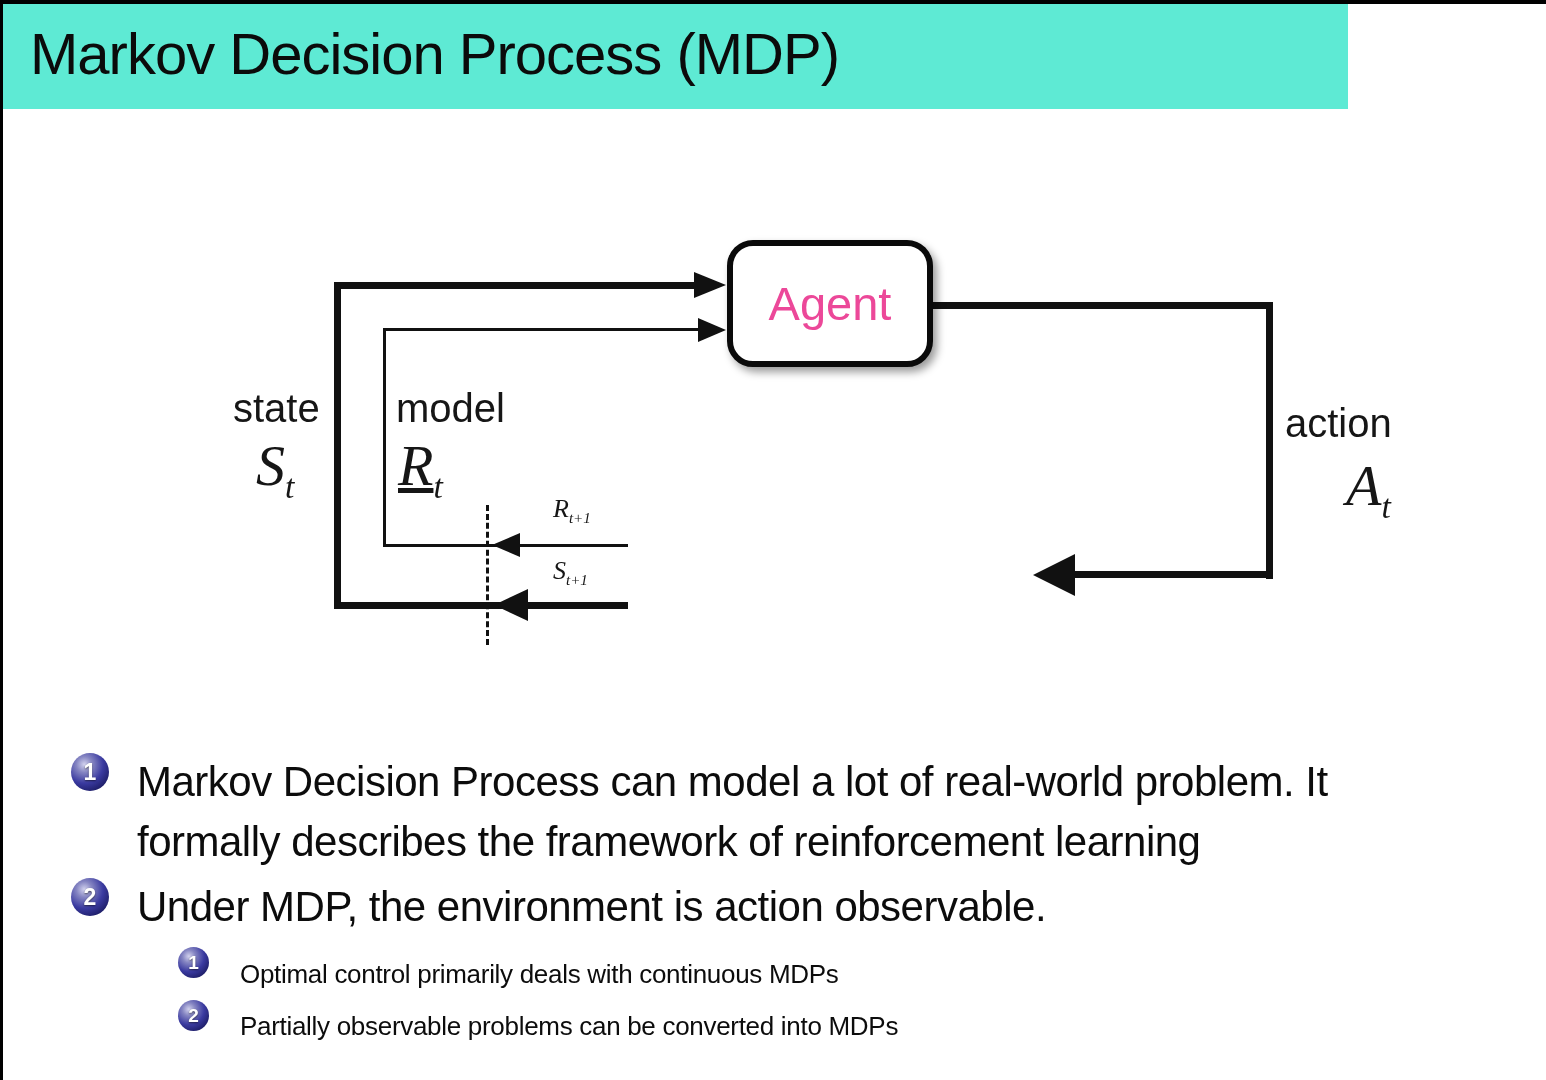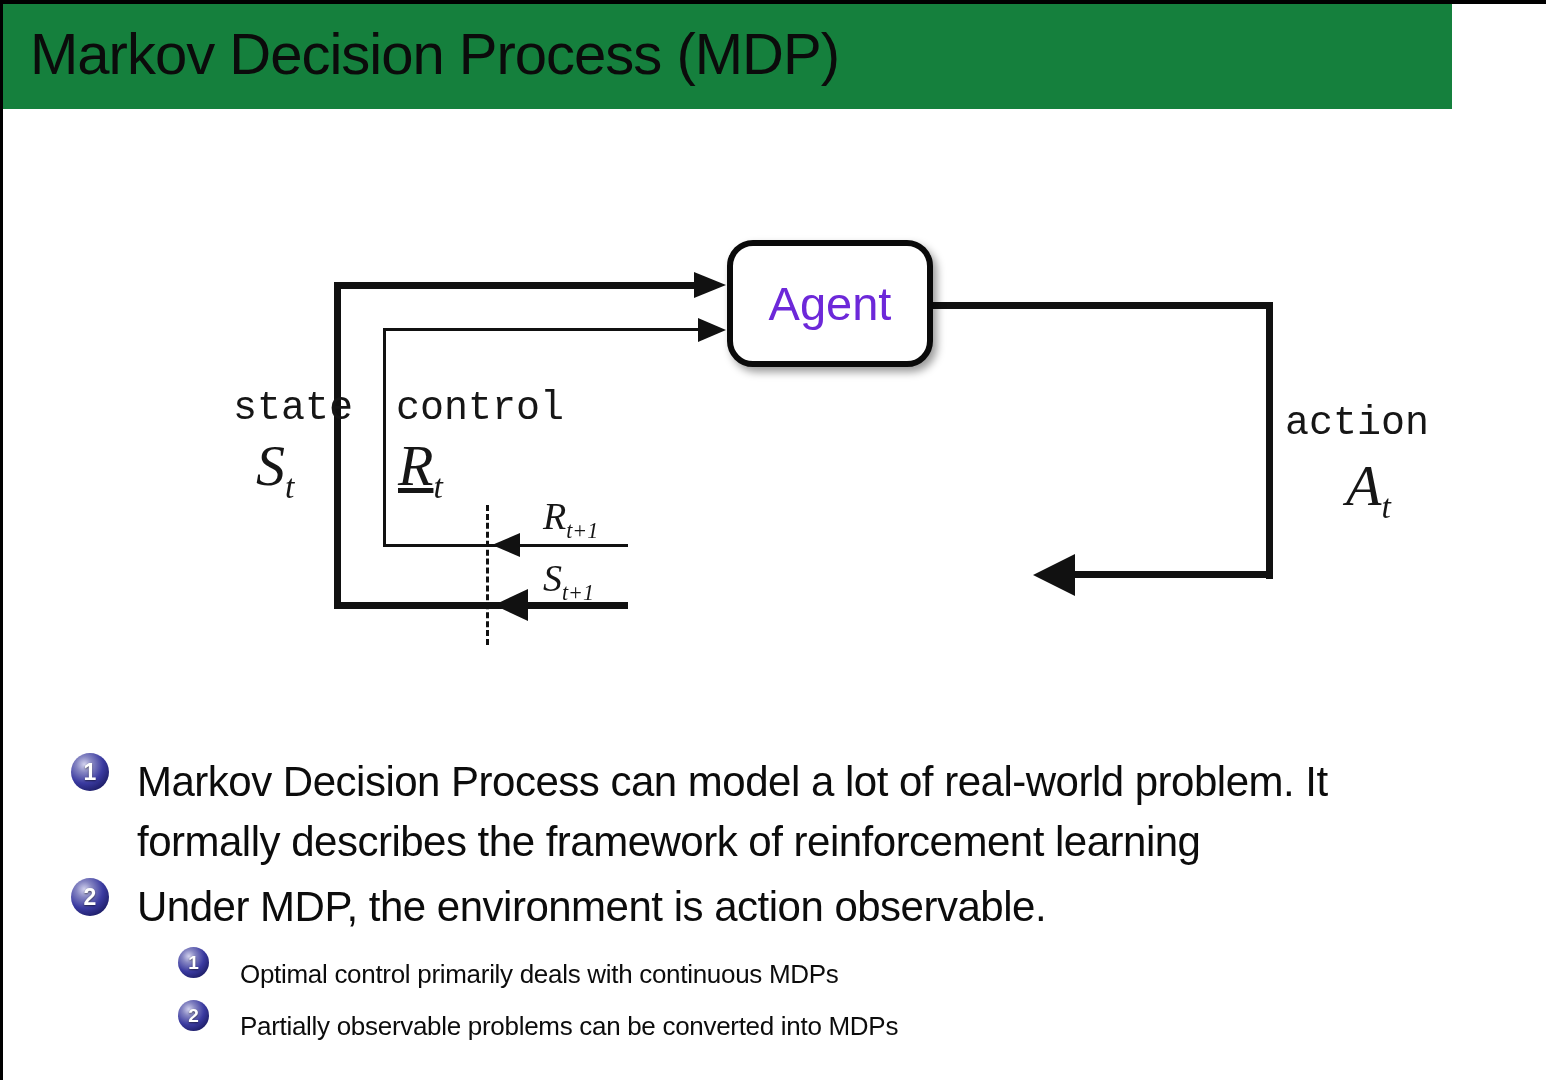--- a/index.html
+++ b/index.html
@@ -5,44 +5,44 @@
   html,body{margin:0;padding:0;}
   body{
     width:1546px;height:1080px;position:relative;overflow:hidden;
     background:#ffffff;font-family:"Liberation Sans", sans-serif;color:#0c0c0c;
   }
   
   .frame-top{position:absolute;left:0;top:0;width:1546px;height:4px;background:#000;z-index:40;}
   .frame-left{position:absolute;left:0;top:0;width:3px;height:1080px;background:#000;z-index:40;}
 
   
-  .header{position:absolute;left:0;top:0;width:1452px;height:109px;background:#15803d;}
+  .header{position:absolute;left:0;top:0;width:1348px;height:109px;background:#5eead4;}
   .title{position:absolute;left:30px;top:20px;font-size:58px;letter-spacing:-1px;color:#0b0b0b;white-space:nowrap;}
 
   
   .figure{position:absolute;left:0;top:0;width:1546px;height:720px;filter:blur(0.4px);}
   .ln{position:absolute;background:#111;}
   .node{
     position:absolute;box-sizing:border-box;background:#fff;border:6px solid #0a0a0a;
     border-radius:26px;box-shadow:4px 5px 8px rgba(0,0,0,0.40);
-    display:flex;align-items:center;justify-content:center;color:#6d28d9;z-index:5;
+    display:flex;align-items:center;justify-content:center;color:#ec4899;z-index:5;
   }
   #agent-box{left:727px;top:240px;width:206px;height:127px;font-size:47px;}
   #env-box{left:625px;top:505px;width:408px;height:138px;font-size:46px;border-radius:30px;}
   .dash{position:absolute;left:486px;top:505px;width:0;height:140px;border-left:3px dashed #111;}
   .arr{position:absolute;width:0;height:0;}
   .arr.r-big{border-top:13px solid transparent;border-bottom:13px solid transparent;border-left:32px solid #111;}
   .arr.r-thin{border-top:12px solid transparent;border-bottom:12px solid transparent;border-left:28px solid #111;}
   .arr.l-thin{border-top:12px solid transparent;border-bottom:12px solid transparent;border-right:28px solid #111;}
   .arr.l-big{border-top:16px solid transparent;border-bottom:16px solid transparent;border-right:34px solid #111;}
   .arr.l-xl{border-top:21px solid transparent;border-bottom:21px solid transparent;border-right:42px solid #111;}
-  .dlabel{position:absolute;font-size:40px;color:#161616;white-space:nowrap;font-family:Liberation Mono, monospace;}
+  .dlabel{position:absolute;font-size:40px;color:#161616;white-space:nowrap;}
   .sym{position:absolute;font-family:"Liberation Serif", serif;font-style:italic;font-size:58px;color:#161616;white-space:nowrap;}
   .sym sub{font-size:0.58em;line-height:0;}
-  .sym.small{font-size:38px;}
+  .sym.small{font-size:26px;margin-left:10px;}
 
   
   .ball{
     position:absolute;border-radius:50%;color:#fff;z-index:6;
     background:radial-gradient(circle at 35% 30%, #d2d2ee 0%, #8585c2 22%, #3a3aa0 52%, #1d1d66 80%, #121248 100%);
     display:flex;align-items:center;justify-content:center;font-weight:bold;
     text-shadow:0 1px 2px rgba(0,0,0,0.55);
   }
   .ball.l1{width:38px;height:38px;font-size:23px;}
   .ball.l2{width:31px;height:31px;font-size:19px;}
@@ -86,21 +86,21 @@
 
   <div class="dash"></div>
 
   <div class="node" id="agent-box">
     <span>Agent</span>
   </div>
 
   <div class="dlabel" style="left:233px;top:386px;">state</div>
   <div class="sym" style="left:256px;top:432px;"><span>S</span><sub>t</sub></div>
 
-  <div class="dlabel" style="left:396px;top:386px;">control</div>
+  <div class="dlabel" style="left:396px;top:386px;">model</div>
   <div class="sym" style="left:398px;top:432px;text-decoration:underline;"><span>R</span><sub>t</sub></div>
 
   <div class="dlabel" style="left:1285px;top:401px;">action</div>
   <div class="sym" style="left:1346px;top:452px;"><span>A</span><sub>t</sub></div>
 
   <div class="sym small" style="left:543px;top:494px;"><span>R</span><sub>t+1</sub></div>
   <div class="sym small" style="left:543px;top:556px;"><span>S</span><sub>t+1</sub></div>
 </div>
 
 <div>

